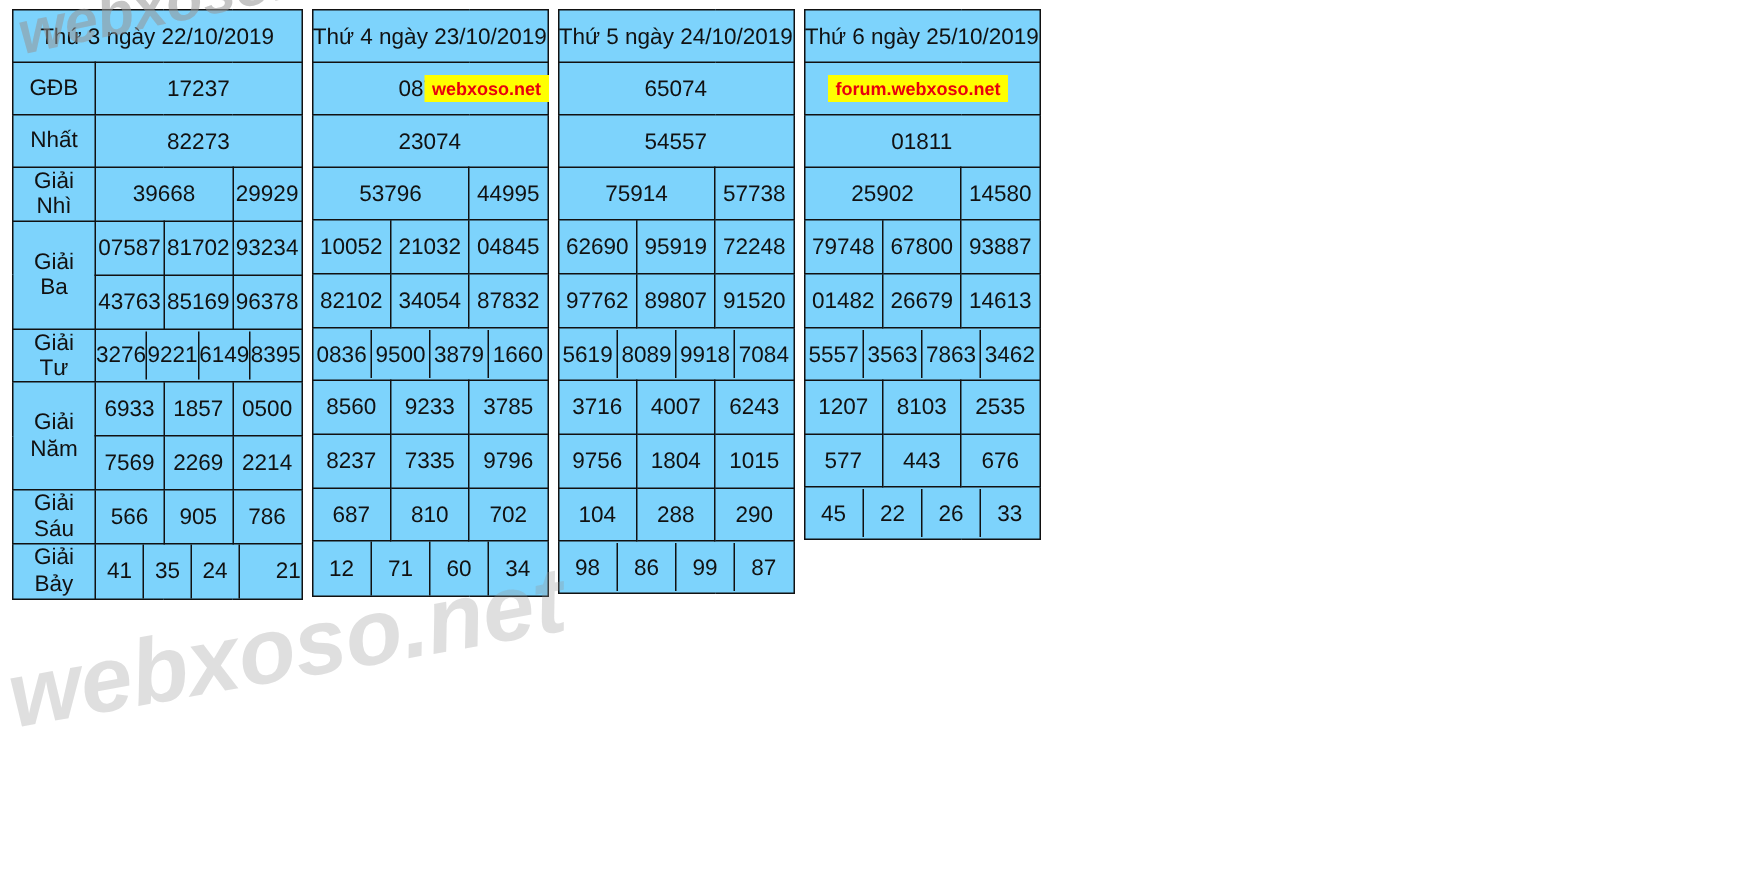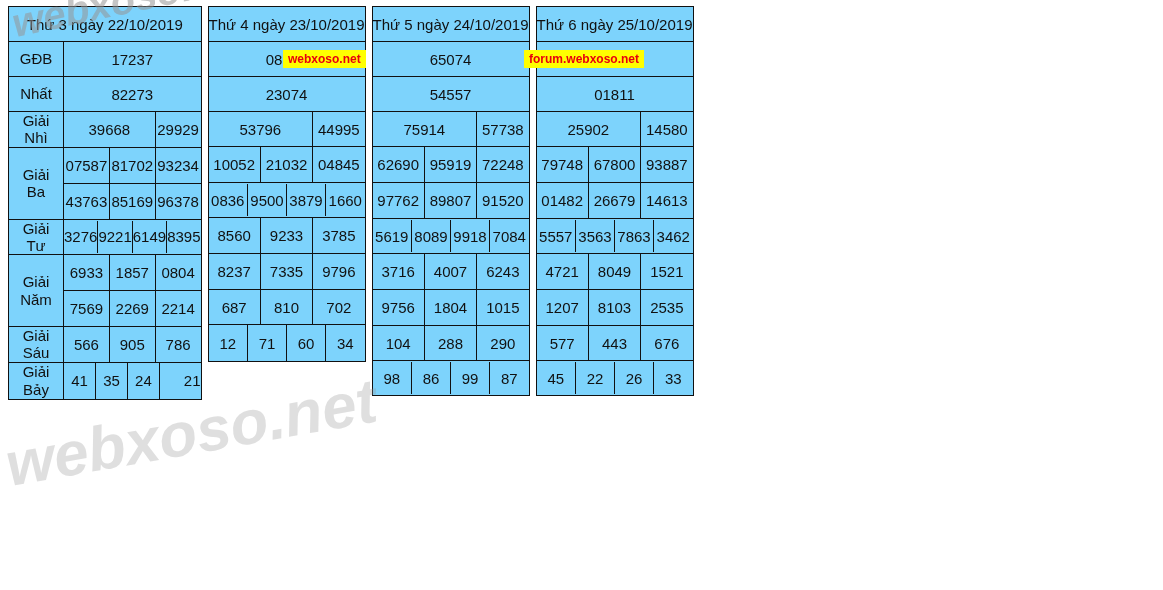--- a/index.html
+++ b/index.html
@@ -98,21 +98,21 @@
     position: absolute;
     background: #ffff00;
     color: #e8000d;
     font-size: 12px;
     font-weight: bold;
     padding: 2px 5px;
     white-space: nowrap;
     pointer-events: none;
   }
   .wm-tag-1 { left: 283px; top: 50px; }
-  .wm-tag-2 { left: 524px; top: 50px; }
+  .wm-tag-2 { left: 552px; top: 50px; }
 </style>
 </head>
 <body>
 
 <div class="board">
 
   <table class="day-table first">
     <tbody>
         <tr>
       <td class="hdr-cell" colspan="4">Thứ 3 ngày 22/10/2019</td>
@@ -165,21 +165,21 @@
             </table>
       </td>
     </tr>
     <tr class="row-med">
       <td class="label-cell" rowspan="2">
         <div>Giải</div>
         <div>Năm</div>
       </td>
       <td class="num">6933</td>
       <td class="num">1857</td>
-      <td class="num">0804</td>
+      <td class="num">0500</td>
     </tr>
     <tr class="row-med">
       <td class="num">7569</td>
       <td class="num">2269</td>
       <td class="num">2214</td>
     </tr>
     <tr>
       <td class="label-cell">
         <div>Giải</div>
         <div>Sáu</div>
@@ -222,20 +222,25 @@
     </tr>
     <tr>
       <td class="num" colspan="2">53796</td>
       <td class="num">44995</td>
     </tr>
     <tr class="row-med">
       <td class="num">10052</td>
       <td class="num">21032</td>
       <td class="num">04845</td>
     </tr>
+    <tr class="row-med">
+      <td class="num">82102</td>
+      <td class="num">34054</td>
+      <td class="num">87832</td>
+    </tr>
     <tr>
       <td class="num" colspan="3">
         <table style="width:100%;border-collapse:collapse;border:0;">
           <tbody>
                 <tr>
             <td style="border:0;border-right:1px solid #111;width:25%;height:32px;">0836</td>
             <td style="border:0;border-right:1px solid #111;width:25%;height:32px;">9500</td>
             <td style="border:0;border-right:1px solid #111;width:25%;height:32px;">3879</td>
             <td style="border:0;width:25%;height:32px;">1660</td>
           </tr>
@@ -379,25 +384,20 @@
             <td style="border:0;border-right:1px solid #111;width:25%;height:32px;">5557</td>
             <td style="border:0;border-right:1px solid #111;width:25%;height:32px;">3563</td>
             <td style="border:0;border-right:1px solid #111;width:25%;height:32px;">7863</td>
             <td style="border:0;width:25%;height:32px;">3462</td>
           </tr>
         </tbody>
             </table>
       </td>
     </tr>
     <tr class="row-med">
-      <td class="num">4721</td>
-      <td class="num">8049</td>
-      <td class="num">1521</td>
-    </tr>
-    <tr class="row-med">
       <td class="num">1207</td>
       <td class="num">8103</td>
       <td class="num">2535</td>
     </tr>
     <tr>
       <td class="num">577</td>
       <td class="num">443</td>
       <td class="num">676</td>
     </tr>
     <tr>

